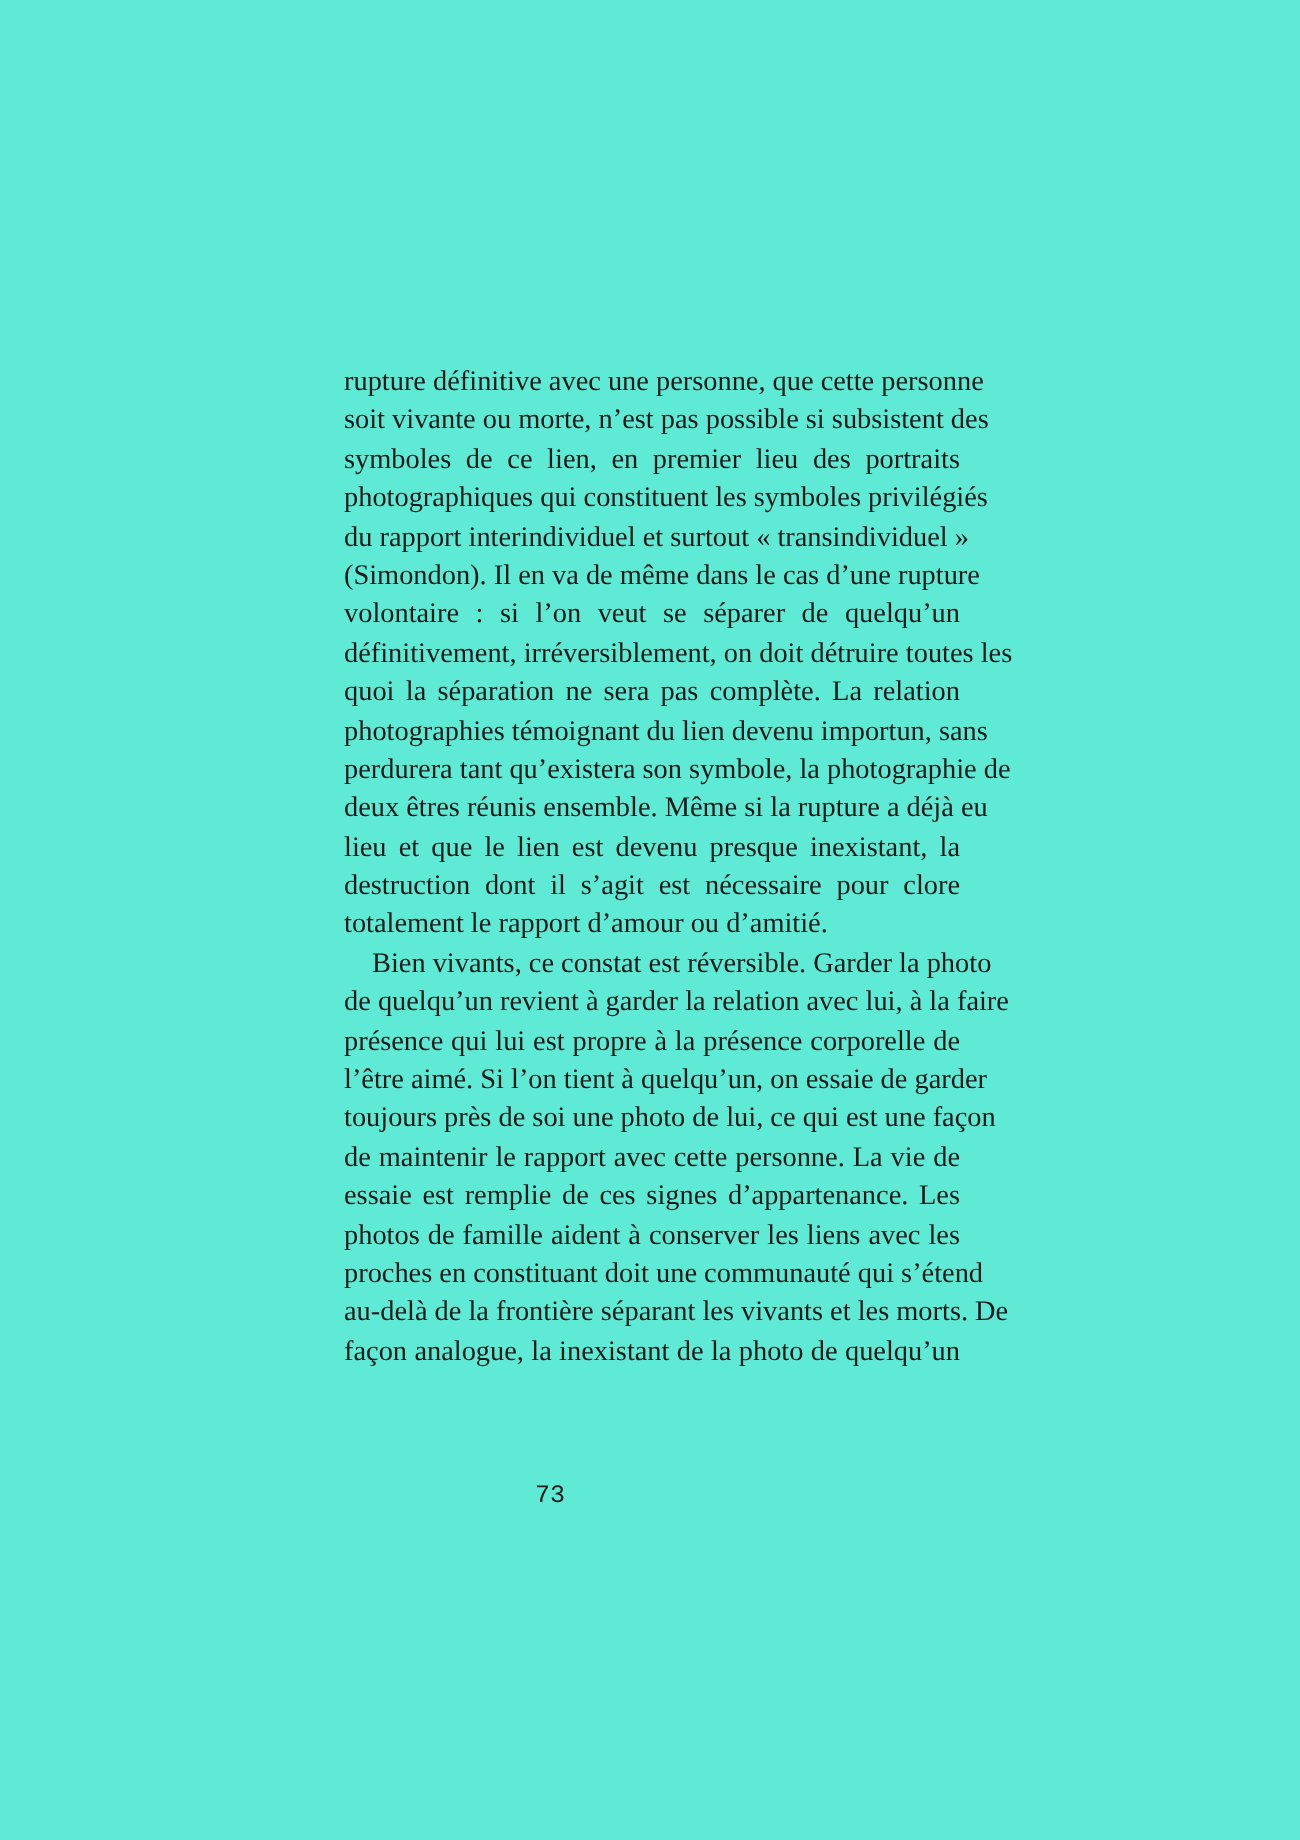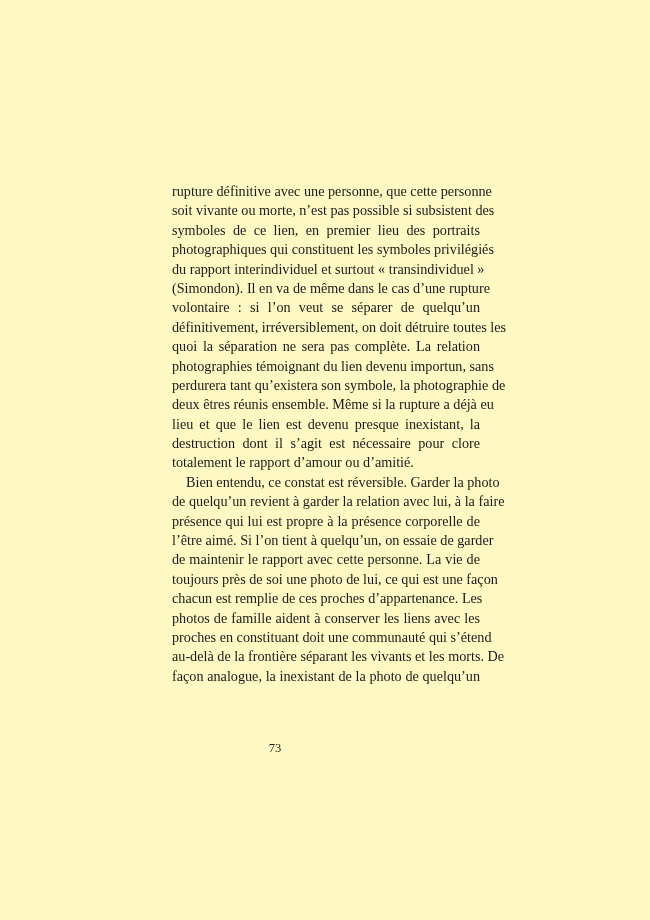--- a/index.html
+++ b/index.html
@@ -1,17 +1,17 @@
 <!DOCTYPE html>
 <html><head>
 <meta charset="utf-8">
 <style>
   html, body { margin: 0; padding: 0; background: #ffffff; }
   body { width: 650px; height: 920px; position: relative; overflow: hidden; }
-  .page { position: absolute; left: 0; top: 0; width: 650px; height: 920px; background: #fef9c3; }
+  .page { position: absolute; left: 0; top: 0; width: 650px; height: 920px; background: #5eead4; }
   .text-block {
     position: absolute;
     left: 172px;
     top: 182px;
     width: 308px;
     font-family: "Liberation Serif", serif;
     font-size: 14.2px;
     line-height: 19.4px;
     color: #1a1a1a;
   }
@@ -24,21 +24,21 @@
     overflow: visible;
   }
   .line.last { text-align-last: left; }
   .line.indent { padding-left: 14px; }
   .page-number {
     position: absolute;
     left: 0;
     width: 550px;
     top: 741px;
     text-align: center;
-    font-family: Liberation Serif, serif;
+    font-family: Liberation Mono, monospace;
     font-size: 12.5px;
     color: #1a1a1a;
   }
 </style>
 </head>
 <body>
 
 <div class="page">
   <div class="text-block">
 
@@ -54,27 +54,27 @@
       <span class="line">quoi la séparation ne sera pas complète. La relation</span>
       <span class="line">photographies témoignant du lien devenu importun, sans</span>
       <span class="line">perdurera tant qu’existera son symbole, la photographie de</span>
       <span class="line">deux êtres réunis ensemble. Même si la rupture a déjà eu</span>
       <span class="line">lieu et que le lien est devenu presque inexistant, la</span>
       <span class="line">destruction dont il s’agit est nécessaire pour clore</span>
       <span class="line last">totalement le rapport d’amour ou d’amitié.</span>
     </div>
 
     <div>
-      <span class="line indent">Bien entendu, ce constat est réversible. Garder la photo</span>
+      <span class="line indent">Bien vivants, ce constat est réversible. Garder la photo</span>
       <span class="line">de quelqu’un revient à garder la relation avec lui, à la faire</span>
       <span class="line">présence qui lui est propre à la présence corporelle de</span>
       <span class="line">l’être aimé. Si l’on tient à quelqu’un, on essaie de garder</span>
+      <span class="line">toujours près de soi une photo de lui, ce qui est une façon</span>
       <span class="line">de maintenir le rapport avec cette personne. La vie de</span>
-      <span class="line">toujours près de soi une photo de lui, ce qui est une façon</span>
-      <span class="line">chacun est remplie de ces proches d’appartenance. Les</span>
+      <span class="line">essaie est remplie de ces signes d’appartenance. Les</span>
       <span class="line">photos de famille aident à conserver les liens avec les</span>
       <span class="line">proches en constituant doit une communauté qui s’étend</span>
       <span class="line">au-delà de la frontière séparant les vivants et les morts. De</span>
       <span class="line">façon analogue, la inexistant de la photo de quelqu’un</span>
     </div>
   </div>
 
   <div class="page-number">73</div>
 </div>
 

